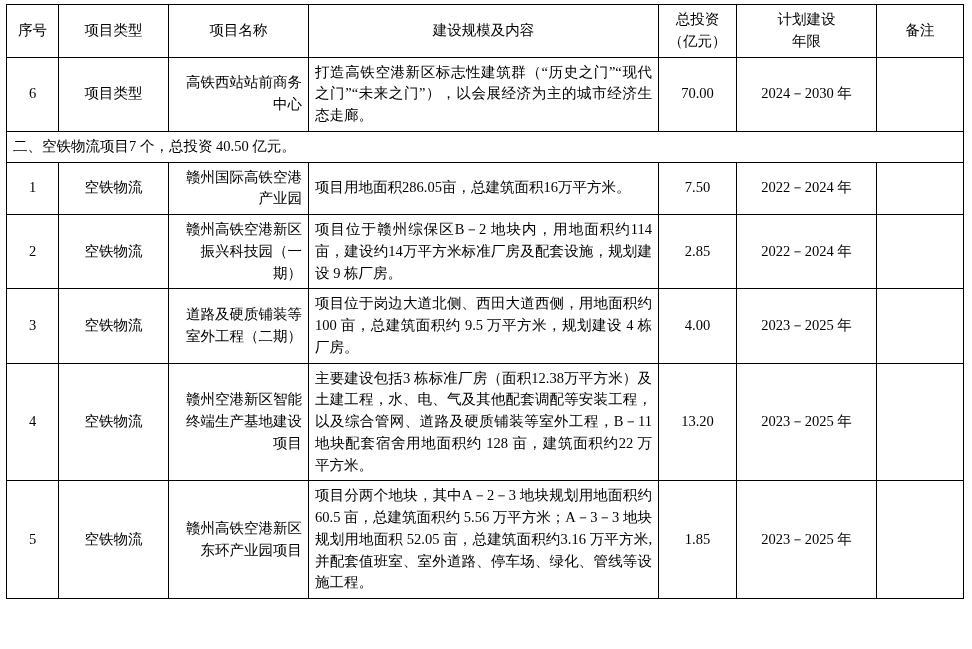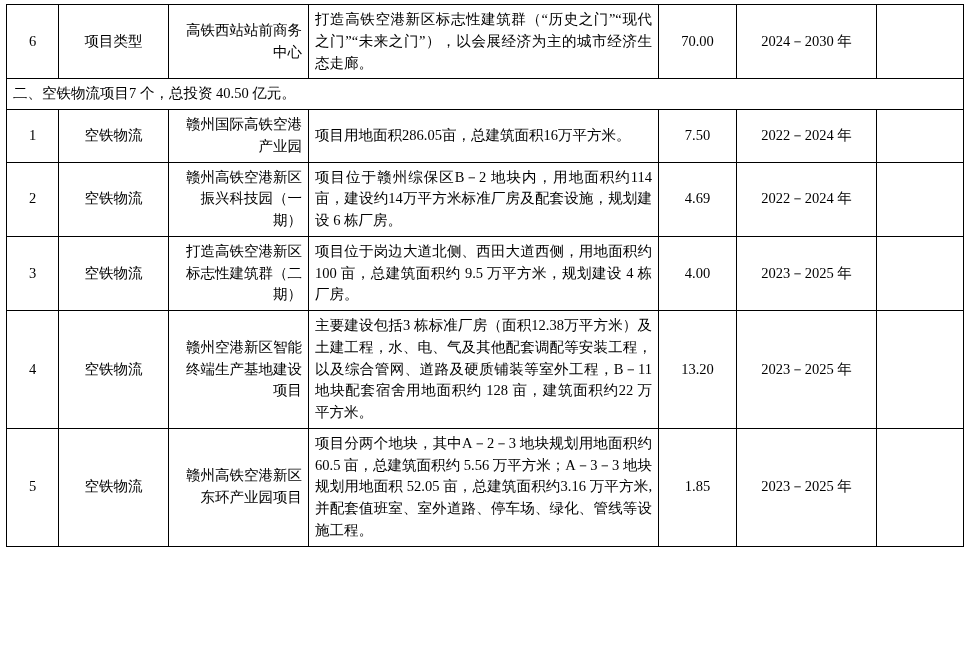--- a/index.html
+++ b/index.html
@@ -73,20 +73,35 @@
     <colgroup>
       <col class="c-seq">
       <col class="c-type">
       <col class="c-name">
       <col class="c-scale">
       <col class="c-invest">
       <col class="c-years">
       <col class="c-remark">
     </colgroup>
     <tbody>
+      <tr class="head">
+        <td>序号</td>
+        <td>项目类型</td>
+        <td>项目名称</td>
+        <td>建设规模及内容</td>
+        <td>
+          <div>总投资</div>
+          <div>（亿元）</div>
+        </td>
+        <td>
+          <div>计划建设</div>
+          <div>年限</div>
+        </td>
+        <td>备注</td>
+      </tr>
 
       <tr>
         <td class="ctr">6</td>
         <td class="ctr">项目类型</td>
         <td class="ctr cell-two-line">高铁西站站前商务中心</td>
         <td class="just">打造高铁空港新区标志性建筑群（“历史之门”“现代之门”“未来之门”），以会展经济为主的城市经济生态走廊。</td>
         <td class="ctr nowrapnum">70.00</td>
         <td class="ctr nowrapnum">2024－2030 年</td>
         <td class="ctr"></td>
       </tr>
@@ -102,30 +117,30 @@
         <td class="just">项目用地面积286.05亩，总建筑面积16万平方米。</td>
         <td class="ctr nowrapnum">7.50</td>
         <td class="ctr nowrapnum">2022－2024 年</td>
         <td class="ctr"></td>
       </tr>
 
       <tr>
         <td class="ctr">2</td>
         <td class="ctr">空铁物流</td>
         <td class="ctr cell-two-line">赣州高铁空港新区振兴科技园（一期）</td>
-        <td class="just">项目位于赣州综保区B－2 地块内，用地面积约114 亩，建设约14万平方米标准厂房及配套设施，规划建设 6 栋厂房。</td>
-        <td class="ctr nowrapnum">4.69</td>
+        <td class="just">项目位于赣州综保区B－2 地块内，用地面积约114 亩，建设约14万平方米标准厂房及配套设施，规划建设 9 栋厂房。</td>
+        <td class="ctr nowrapnum">2.85</td>
         <td class="ctr nowrapnum">2022－2024 年</td>
         <td class="ctr"></td>
       </tr>
 
       <tr>
         <td class="ctr">3</td>
         <td class="ctr">空铁物流</td>
-        <td class="ctr cell-two-line">打造高铁空港新区标志性建筑群（二期）</td>
+        <td class="ctr cell-two-line">道路及硬质铺装等室外工程（二期）</td>
         <td class="just">项目位于岗边大道北侧、西田大道西侧，用地面积约100 亩，总建筑面积约 9.5 万平方米，规划建设 4 栋厂房。</td>
         <td class="ctr nowrapnum">4.00</td>
         <td class="ctr nowrapnum">2023－2025 年</td>
         <td class="ctr"></td>
       </tr>
 
       <tr>
         <td class="ctr">4</td>
         <td class="ctr">空铁物流</td>
         <td class="ctr cell-two-line">赣州空港新区智能终端生产基地建设项目</td>

